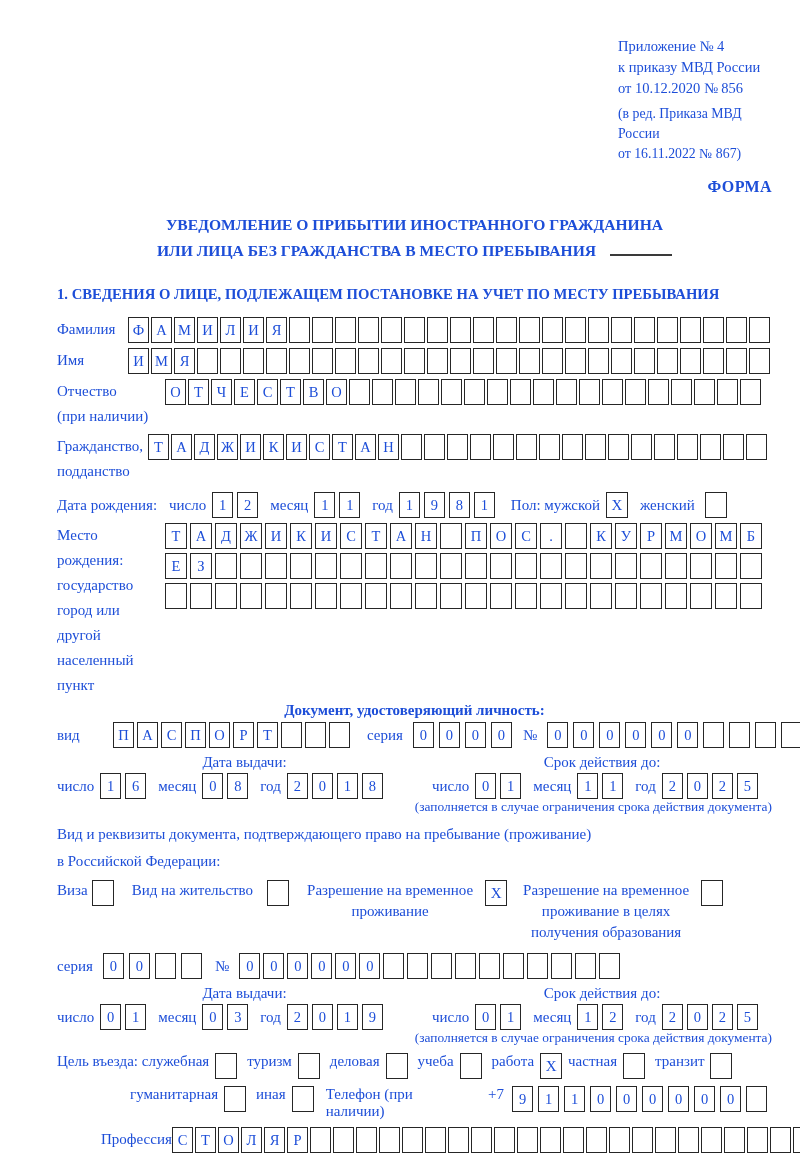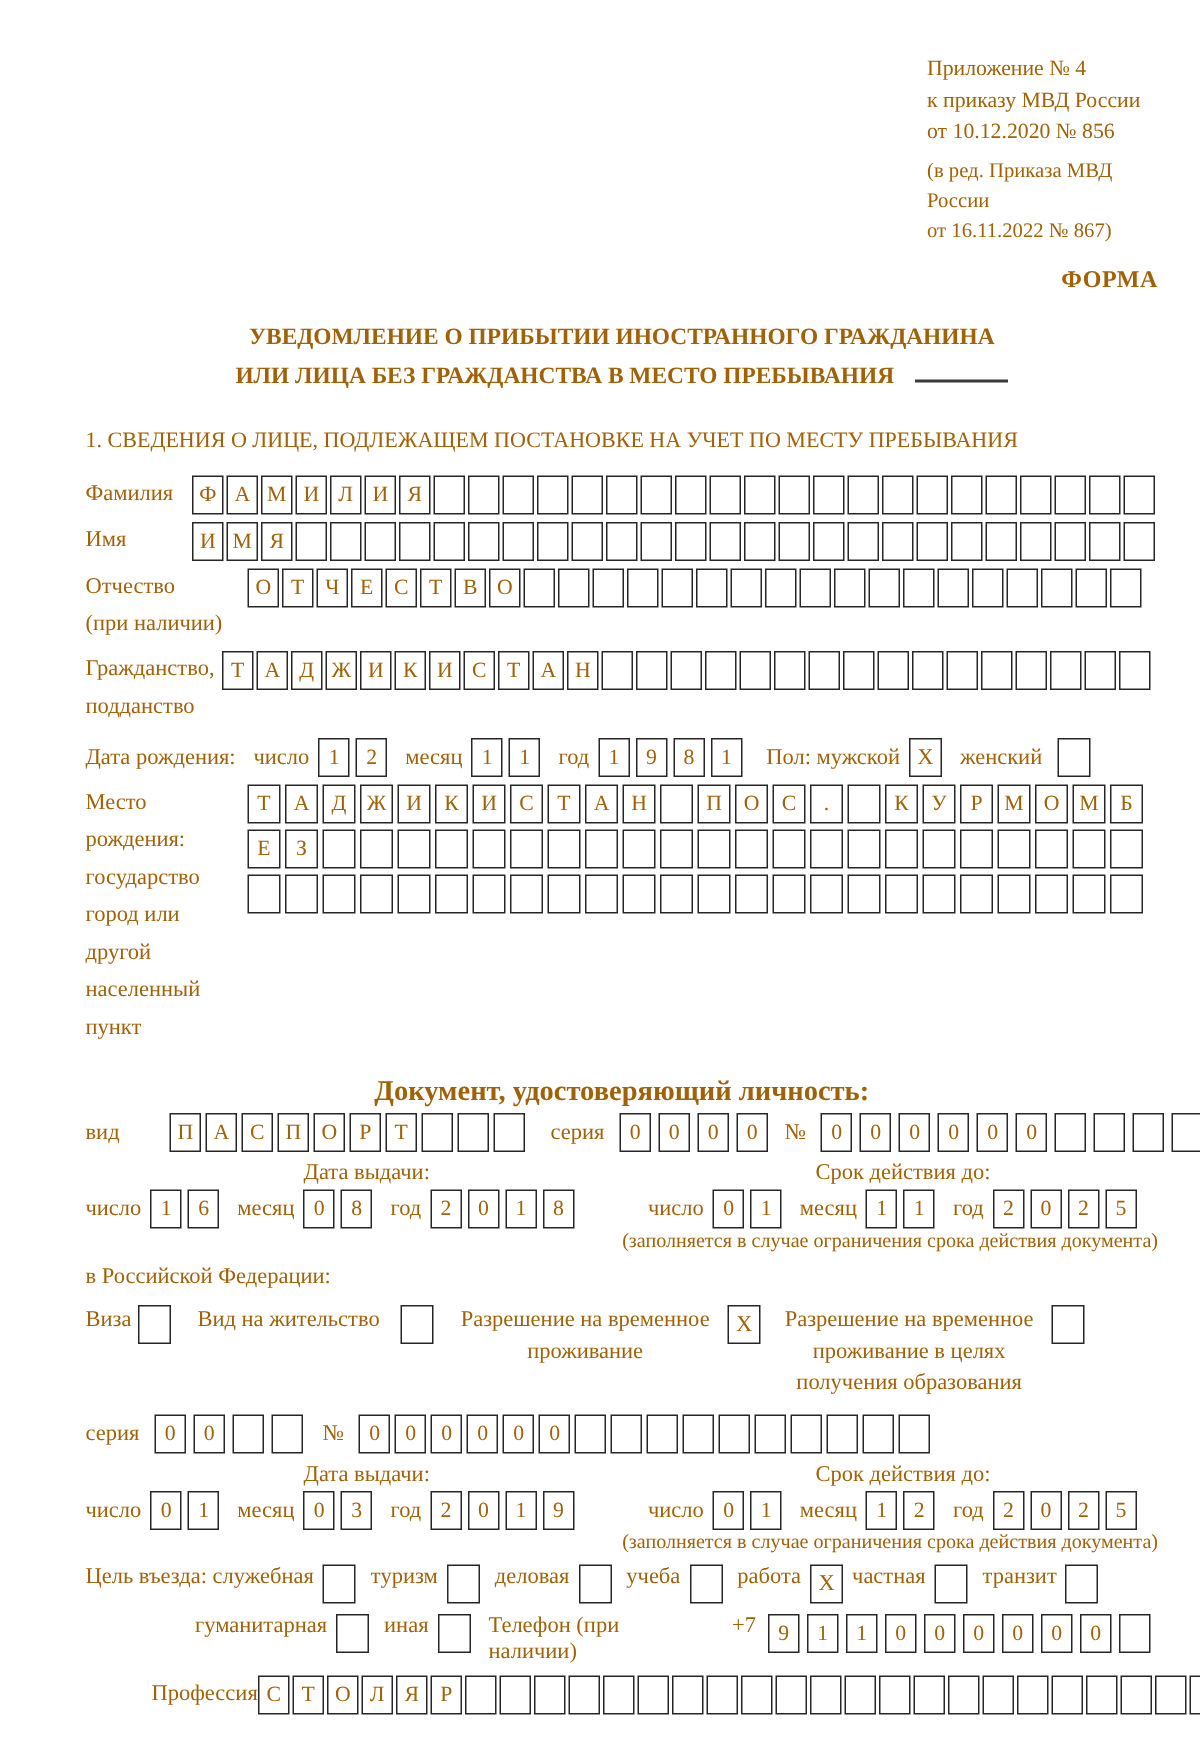--- a/index.html
+++ b/index.html
@@ -1,29 +1,29 @@
 <!DOCTYPE html>
 <html><head>
 <meta charset="utf-8">
 <style>
   html,body { margin:0; padding:0; background:#ffffff; }
   .page {
     width:800px; height:1163px; box-sizing:border-box;
     padding:36px 28px 0 57px;
     font-family:"Liberation Serif","DejaVu Serif",serif;
-    color:#a16207; overflow:hidden; position:relative; background:#ffffff;
+    color:#1d4ed8; overflow:hidden; position:relative; background:#ffffff;
   }
   
   .appendix { margin-left:561px; font-size:14.5px; line-height:21px; }
   .appendix .ed { margin-top:5px; font-size:13.8px; line-height:20px; }
   .forma { text-align:right; font-weight:bold; font-size:16px; margin-top:14px; letter-spacing:0.4px; }
   
   .title { text-align:center; font-weight:bold; font-size:15.6px; line-height:26px; margin-top:16px; }
   .blank-line { display:inline-block; width:62px; border-bottom:2.5px solid #3a3a3a; margin-left:14px; height:12px; }
-  .sec { font-weight:normal; font-size:14.7px; margin-top:22px; white-space:nowrap; }
+  .sec { font-weight:bold; font-size:14.7px; margin-top:22px; white-space:nowrap; }
   
   .frow { display:flex; align-items:flex-start; margin-top:5px; }
   .lbl { font-size:15px; line-height:25px; flex-shrink:0; }
   .cells { display:flex; flex-shrink:0; }
   .cell {
     width:21px; height:26px; box-sizing:border-box; border:1.6px solid #262626;
     margin-right:2px; display:flex; align-items:center; justify-content:center;
     font-size:14.5px; flex-shrink:0; background:#fff;
   }
   .cells.sp .cell { margin-right:3px; }
@@ -325,21 +325,21 @@
           <span class="cell"></span>
           <span class="cell"></span>
           <span class="cell"></span>
           <span class="cell"></span>
           <span class="cell"></span>
           <span class="cell"></span>
         </div>
     </div>
   </div>
 
-  <div style="text-align:center; font-weight:bold; font-size:19px; margin-top:19px;">Документ, удостоверяющий личность:</div>
+  <div style="text-align:center; font-weight:bold; font-size:15px; margin-top:4px;">Документ, удостоверяющий личность:</div>
 
   <div class="frow" style="align-items:center; margin-top:3px;">
     <div class="lbl" style="width:56px;">вид</div>
     <div class="cells sp">
         <span class="cell">П</span>
         <span class="cell">А</span>
         <span class="cell">С</span>
         <span class="cell">П</span>
         <span class="cell">О</span>
         <span class="cell">Р</span>
@@ -409,20 +409,21 @@
       <div class="cells dgrp-cells">
           <span class="cell">2</span>
           <span class="cell">0</span>
           <span class="cell">2</span>
           <span class="cell">5</span>
         </div>
     </div>
   </div>
   <div class="note-r">(заполняется в случае ограничения срока действия документа)</div>
 
+  <div class="plain">Вид и реквизиты документа, подтверждающего право на пребывание (проживание)</div>
   <div class="plain" style="margin-top:5px;">в Российской Федерации:</div>
 
   <div class="opts">
     <span class="opt-label">Виза</span>
     <span class="cb" style="margin-left:4px;"></span>
     <span class="opt-label" style="margin-left:18px;">Вид на жительство</span>
     <span class="cb" style="margin-left:14px;"></span>
     <span class="opt-label opt-center stack" style="margin-left:18px;">
       <span>Разрешение на временное</span>
       <span>проживание</span>

